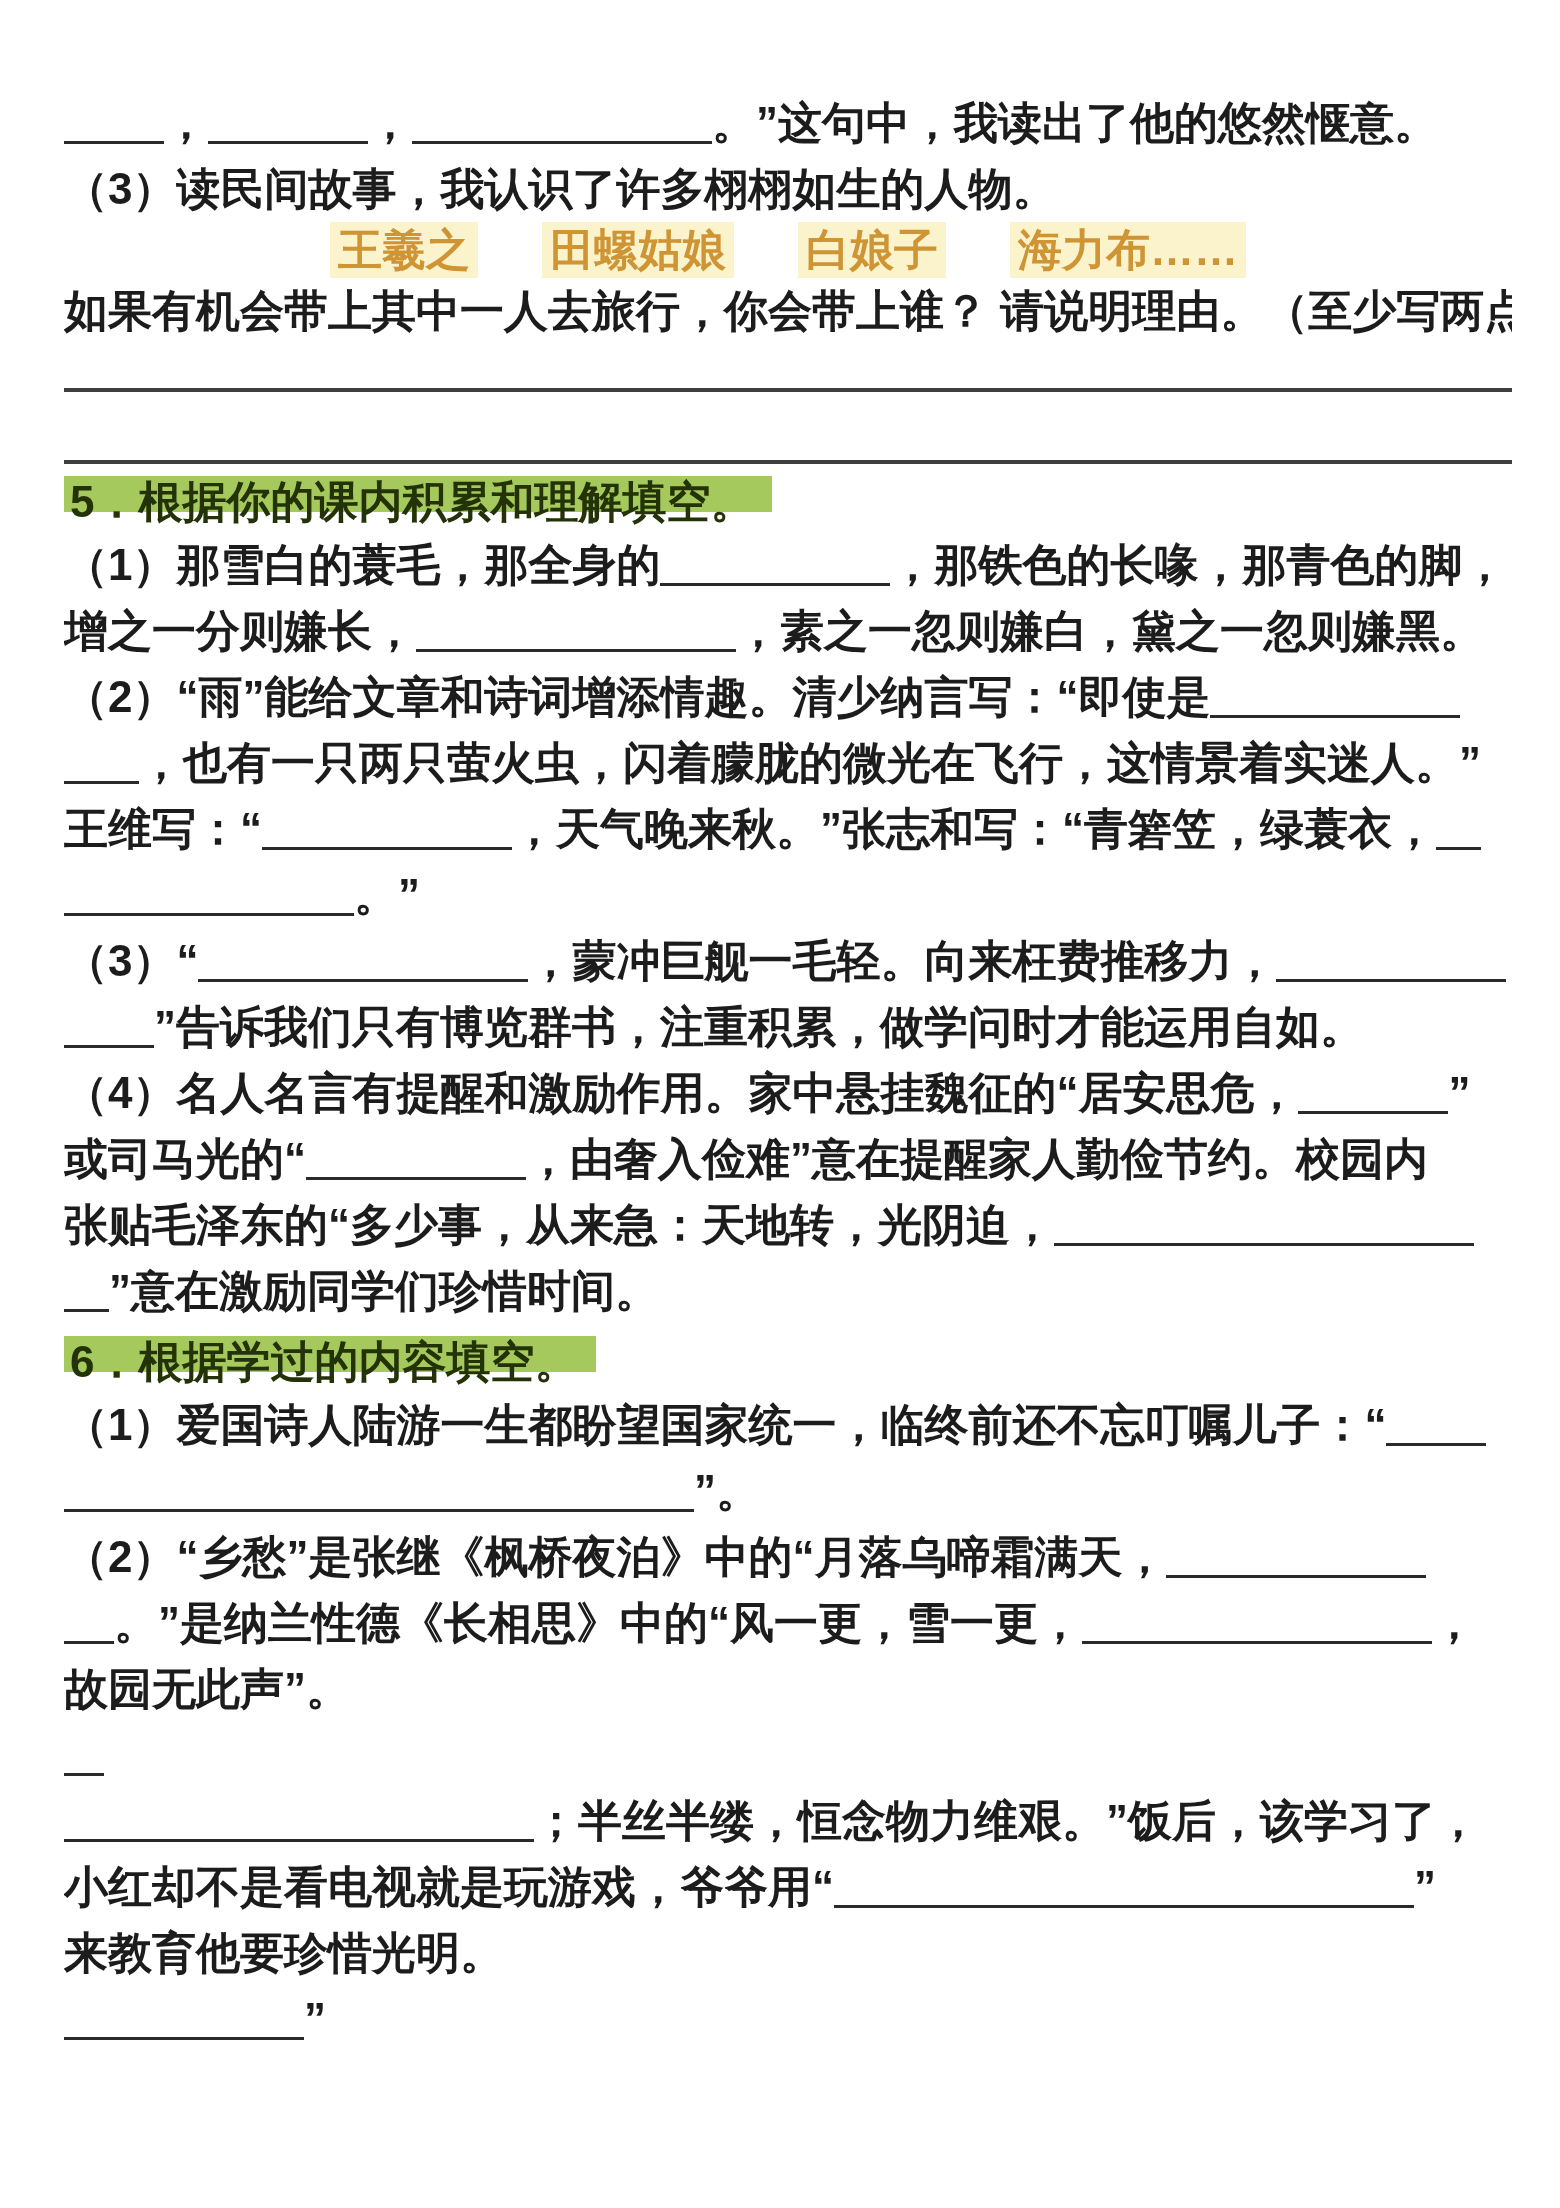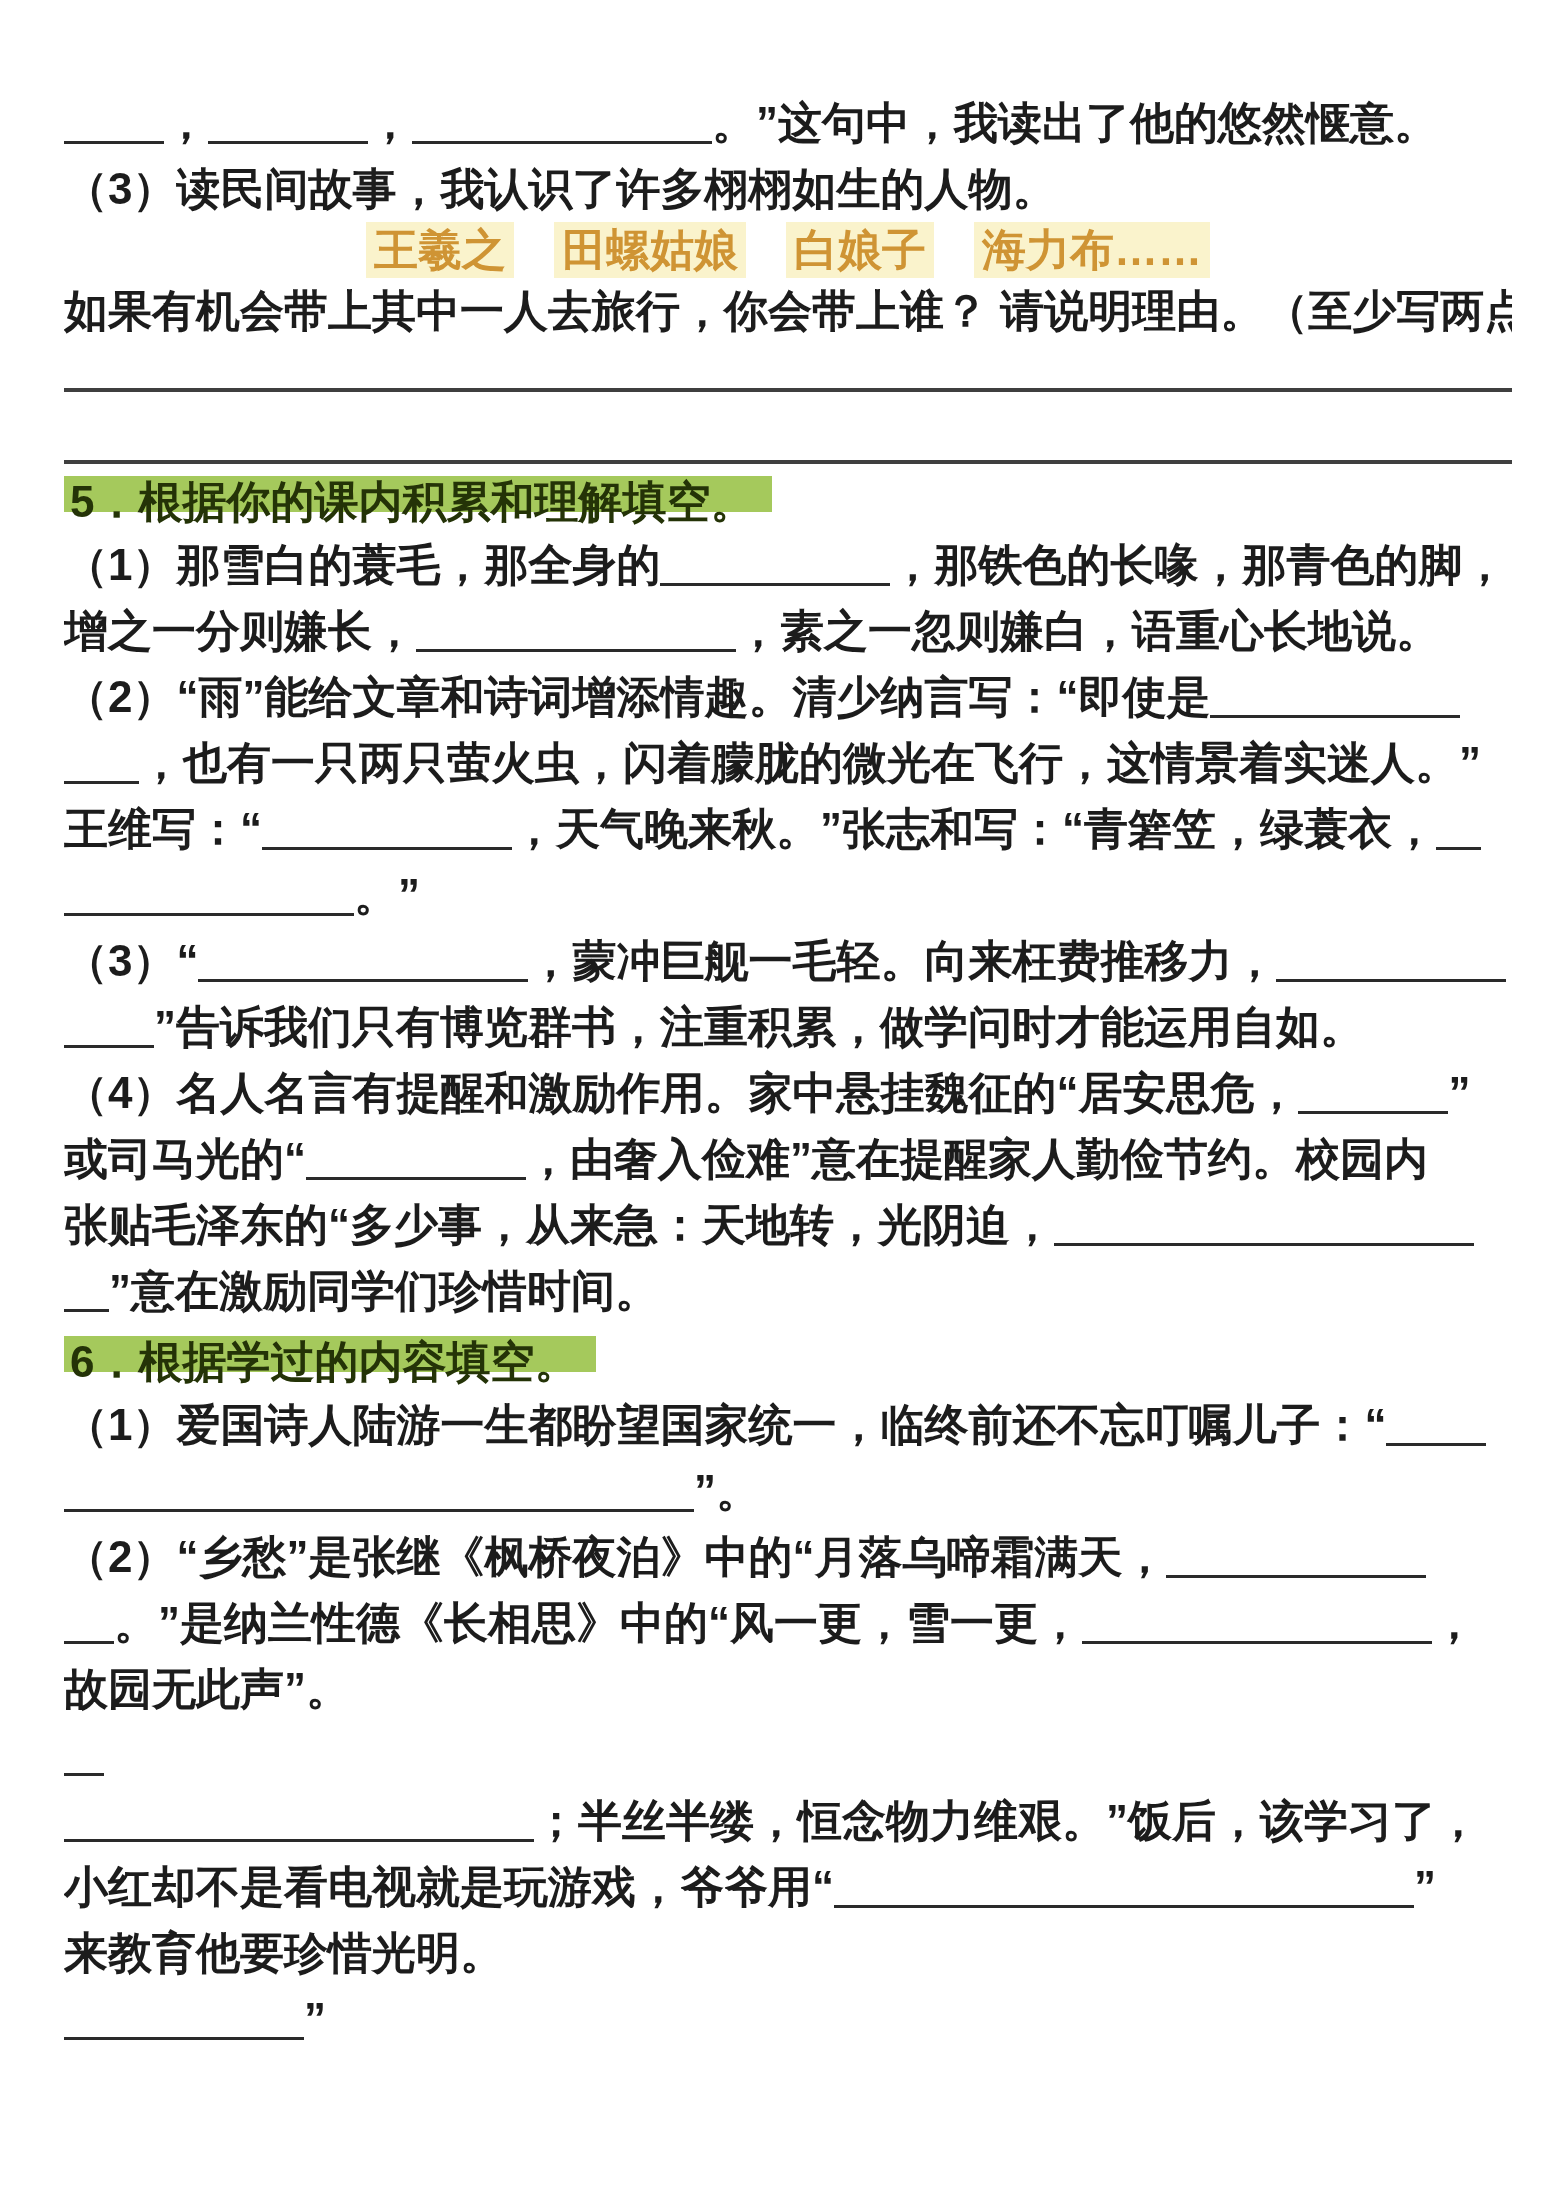--- a/index.html
+++ b/index.html
@@ -16,38 +16,38 @@
   }
   .rule { height:44px; border-bottom:4px solid #3f3f3f; }
   .rule + .rule { height:68px; }
   .sec-header-row { margin:12px 0 4px 0; height:52px; }
   .sec-header {
     display:inline-block; height:36px; line-height:52px;
     padding:0 18px 0 6px; background:var(--hl-green); color:var(--hdr-text);
   }
   .names-line { height:56px; line-height:56px; text-align:center; }
   .name {
-    display:inline-block; padding:0 8px; margin:0 20px;
+    display:inline-block; padding:0 8px; margin:0 32px;
     background:var(--hl-yellow); color:var(--name-orange);
   }
 </style>
 </head>
 <body style="background: rgb(255, 255, 255); color: rgb(28, 28, 28); --hl-green: #a5c95c; --hdr-text: #243307; --hl-yellow: #faf3cc; --name-orange: #cf9434;">
 
 <div class="sheet">
   <div>
       <div class="tline"><span class="blank" style="width: 100px; border-bottom-color: rgb(42, 42, 42);"></span><span>，</span><span class="blank" style="width: 160px; border-bottom-color: rgb(42, 42, 42);"></span><span>，</span><span class="blank" style="width: 300px; border-bottom-color: rgb(42, 42, 42);"></span><span>。”这句中，我读出了他的悠然惬意。</span></div>
       <div class="tline"><span>（3）读民间故事，我认识了许多栩栩如生的人物。</span></div>
       <div class="names-line"><span class="name">王羲之</span><span class="name">田螺姑娘</span><span class="name">白娘子</span><span class="name">海力布……</span></div>
       <div class="tline"><span>如果有机会带上其中一人去旅行，你会带上谁？ 请说明理由。（至少写两点）</span></div>
       <div class="rule" style="border-bottom-color: rgb(63, 63, 63);"></div>
       <div class="rule" style="border-bottom-color: rgb(63, 63, 63);"></div>
       <div class="sec-header-row"><span class="sec-header">5．根据你的课内积累和理解填空。</span></div>
       <div class="tline"><span>（1）那雪白的蓑毛，那全身的</span><span class="blank" style="width: 230px; border-bottom-color: rgb(42, 42, 42);"></span><span>，那铁色的长喙，那青色的脚，</span></div>
-      <div class="tline"><span>增之一分则嫌长，</span><span class="blank" style="width: 320px; border-bottom-color: rgb(42, 42, 42);"></span><span>，素之一忽则嫌白，语重心长地说。</span></div>
+      <div class="tline"><span>增之一分则嫌长，</span><span class="blank" style="width: 320px; border-bottom-color: rgb(42, 42, 42);"></span><span>，素之一忽则嫌白，黛之一忽则嫌黑。</span></div>
       <div class="tline"><span>（2）“雨”能给文章和诗词增添情趣。清少纳言写：“即使是</span><span class="blank" style="width: 250px; border-bottom-color: rgb(42, 42, 42);"></span></div>
       <div class="tline"><span class="blank" style="width: 75px; border-bottom-color: rgb(42, 42, 42);"></span><span>，也有一只两只萤火虫，闪着朦胧的微光在飞行，这情景着实迷人。”</span></div>
       <div class="tline"><span>王维写：“</span><span class="blank" style="width: 250px; border-bottom-color: rgb(42, 42, 42);"></span><span>，天气晚来秋。”张志和写：“青箬笠，绿蓑衣，</span><span class="blank" style="width: 45px; border-bottom-color: rgb(42, 42, 42);"></span></div>
       <div class="tline"><span class="blank" style="width: 290px; border-bottom-color: rgb(42, 42, 42);"></span><span>。”</span></div>
       <div class="tline"><span>（3）“</span><span class="blank" style="width: 330px; border-bottom-color: rgb(42, 42, 42);"></span><span>，蒙冲巨舰一毛轻。向来枉费推移力，</span><span class="blank" style="width: 230px; border-bottom-color: rgb(42, 42, 42);"></span></div>
       <div class="tline"><span class="blank" style="width: 90px; border-bottom-color: rgb(42, 42, 42);"></span><span>”告诉我们只有博览群书，注重积累，做学问时才能运用自如。</span></div>
       <div class="tline"><span>（4）名人名言有提醒和激励作用。家中悬挂魏征的“居安思危，</span><span class="blank" style="width: 150px; border-bottom-color: rgb(42, 42, 42);"></span><span>”</span></div>
       <div class="tline"><span>或司马光的“</span><span class="blank" style="width: 220px; border-bottom-color: rgb(42, 42, 42);"></span><span>，由奢入俭难”意在提醒家人勤俭节约。校园内</span></div>
       <div class="tline"><span>张贴毛泽东的“多少事，从来急：天地转，光阴迫，</span><span class="blank" style="width: 420px; border-bottom-color: rgb(42, 42, 42);"></span></div>
       <div class="tline"><span class="blank" style="width: 45px; border-bottom-color: rgb(42, 42, 42);"></span><span>”意在激励同学们珍惜时间。</span></div>

